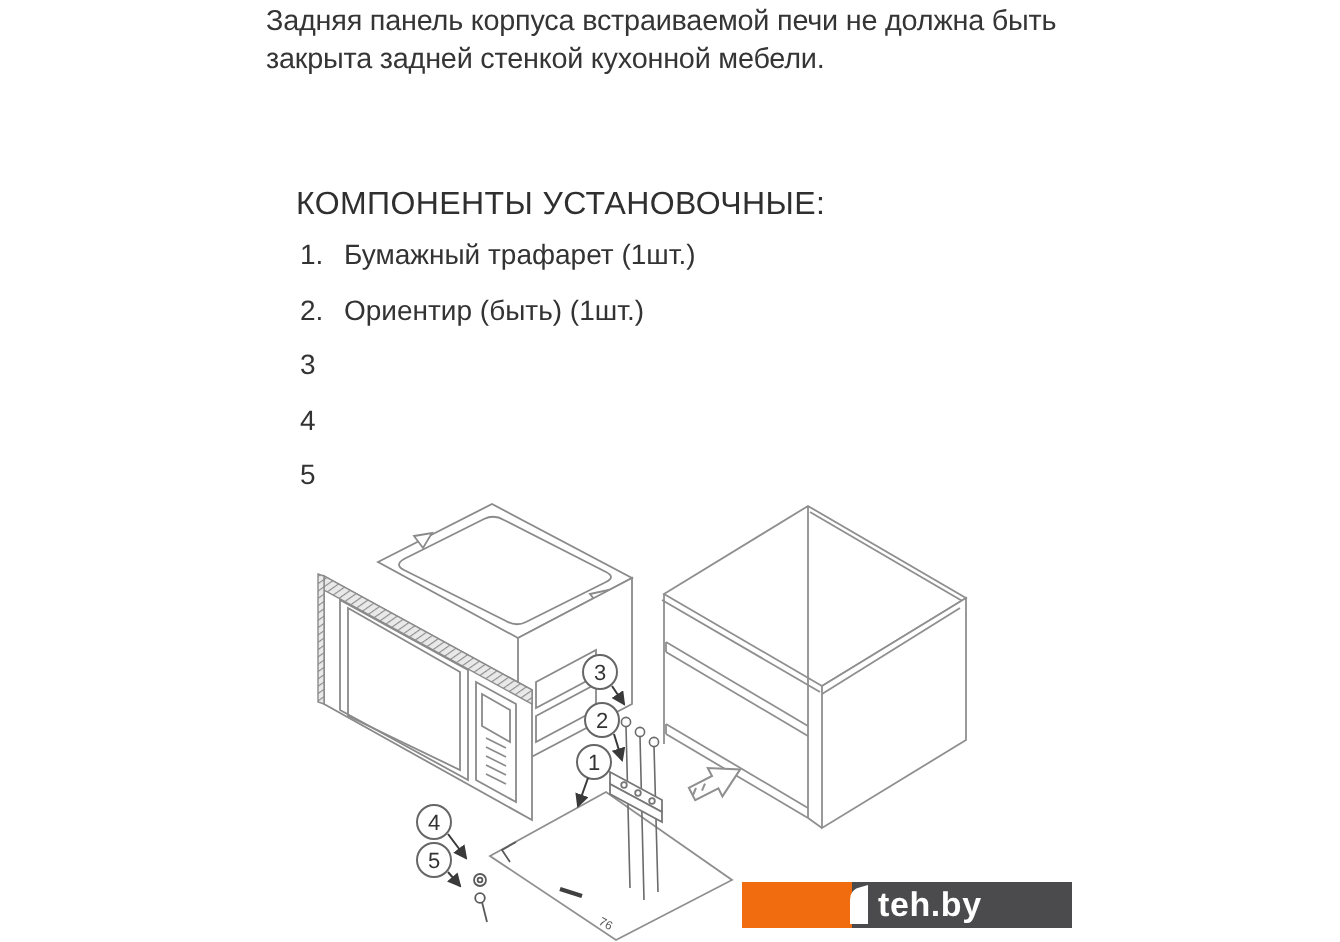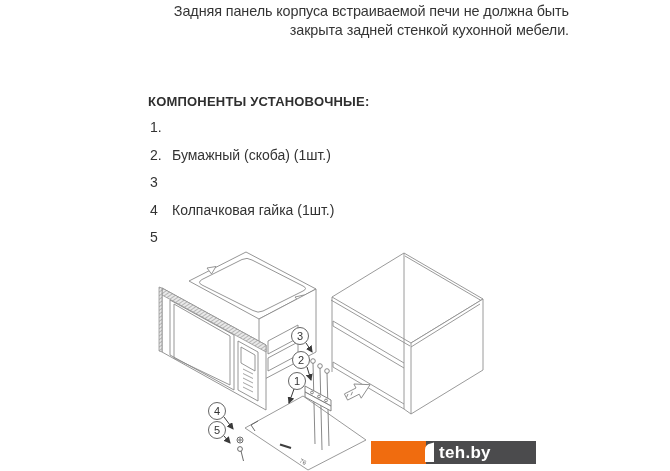--- a/index.html
+++ b/index.html
@@ -1,23 +1,23 @@
 <!DOCTYPE html>
 <html><head>
 <meta charset="utf-8">
 <style>
   html,body{margin:0;padding:0;}
   body{
     width:670px;height:471px;position:relative;background:#ffffff;overflow:hidden;
     font-family:"Liberation Sans",sans-serif;color:#353535;
   }
-  .text-col{position:absolute;left:133px;top:2px;width:436px;text-align:right;}
+  .text-col{position:absolute;left:133px;top:2px;width:436px;}
   .text-col p{margin:0 0 6px 0;font-size:14.4px;line-height:19.3px;letter-spacing:-0.1px;}
   .components-heading{
-    position:absolute;left:148px;top:94px;font-size:13px;font-weight:700;
+    position:absolute;left:148px;top:94px;font-size:16px;font-weight:400;
     letter-spacing:0.2px;color:#2f2f2f;
   }
   .components-list{position:absolute;left:150px;top:119px;}
   .component-row{display:flex;margin-bottom:11.5px;font-size:14px;color:#333;}
   .component-num{width:22px;flex:0 0 22px;}
   .component-label{white-space:nowrap;}
   svg.diagram{position:absolute;left:0;top:0;}
   .wm-orange{position:absolute;left:371px;top:441px;width:55px;height:23px;background:#F06C0F;}
   .wm-dark{position:absolute;left:426px;top:441px;width:110px;height:23px;background:#4B4B4D;}
   .wm-text{
@@ -31,31 +31,31 @@
 
 <div class="text-col">
   <p>Задняя панель корпуса встраиваемой печи не должна быть закрыта задней стенкой кухонной мебели.</p>
 </div>
 
 <div class="components-heading">КОМПОНЕНТЫ УСТАНОВОЧНЫЕ:</div>
 
 <div class="components-list">
   <div class="component-row">
     <span class="component-num">1.</span>
+    <span class="component-label">Бумажный трафарет  (1шт.)</span>
   </div>
   <div class="component-row">
     <span class="component-num">2.</span>
-    <span class="component-label">Бумажный (скоба)  (1шт.)</span>
+    <span class="component-label">Ориентир (быть)  (1шт.)</span>
   </div>
   <div class="component-row">
     <span class="component-num">3</span>
   </div>
   <div class="component-row">
     <span class="component-num">4</span>
-    <span class="component-label">Колпачковая гайка (1шт.)</span>
   </div>
   <div class="component-row">
     <span class="component-num">5</span>
   </div>
 </div>
 
 <svg class="diagram" width="670" height="471" viewBox="0 0 670 471">
   <defs>
     <pattern id="hatch" width="3" height="3" patternUnits="userSpaceOnUse" patternTransform="rotate(55)">
       <rect width="3" height="3" fill="#e9e9e9"></rect>

